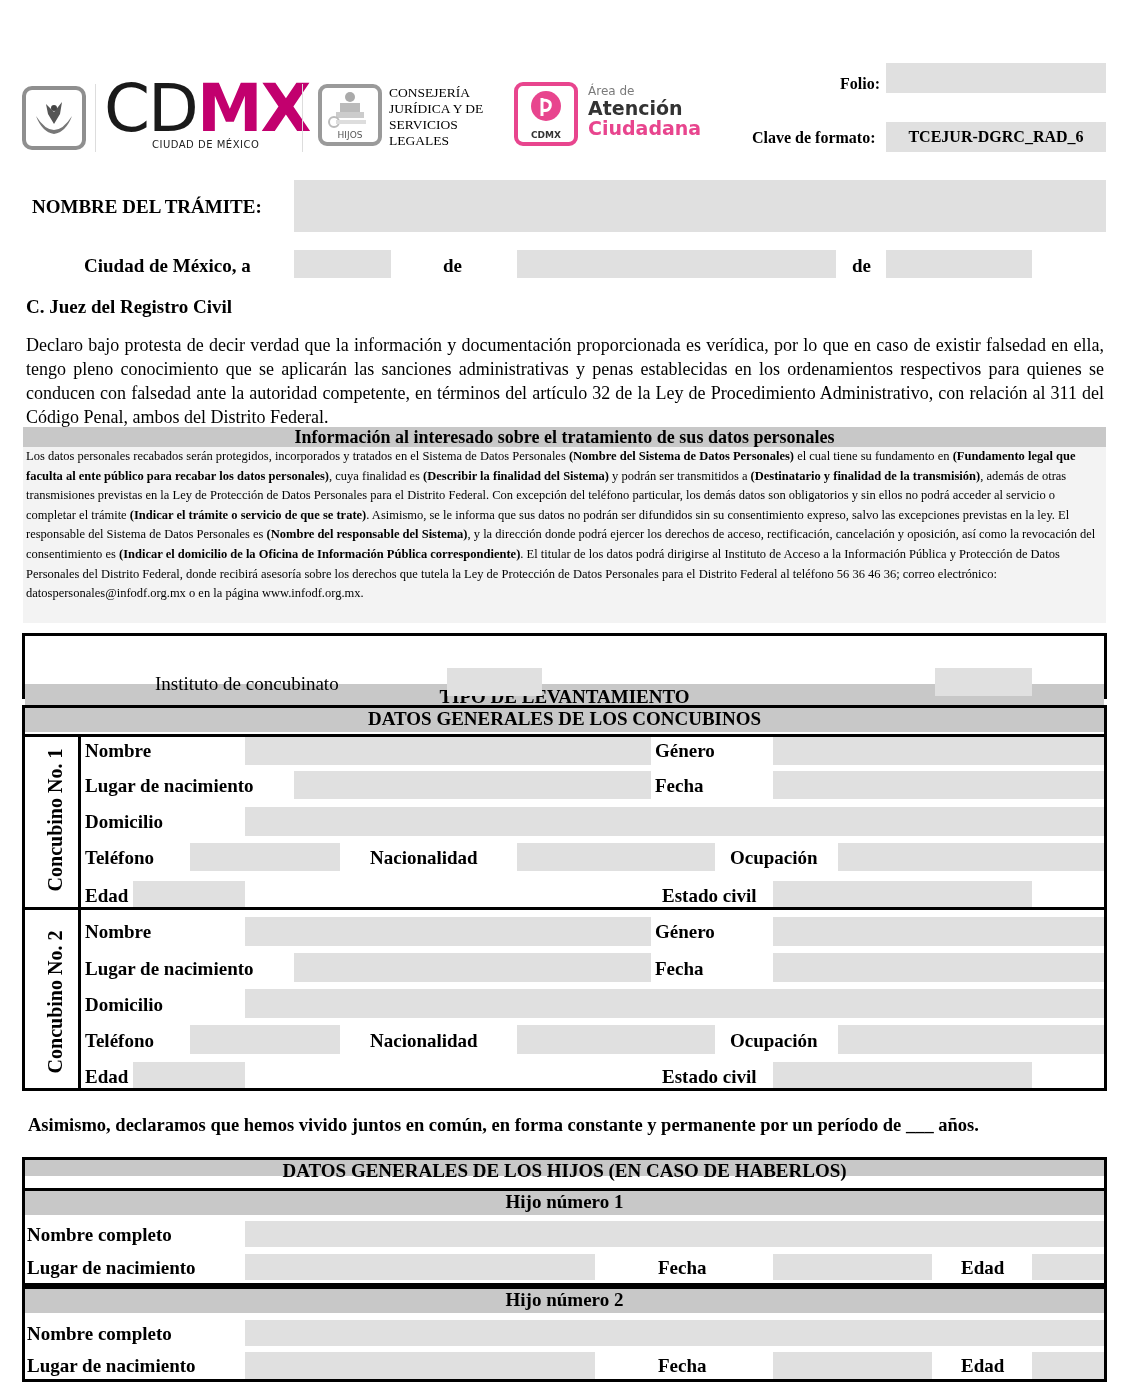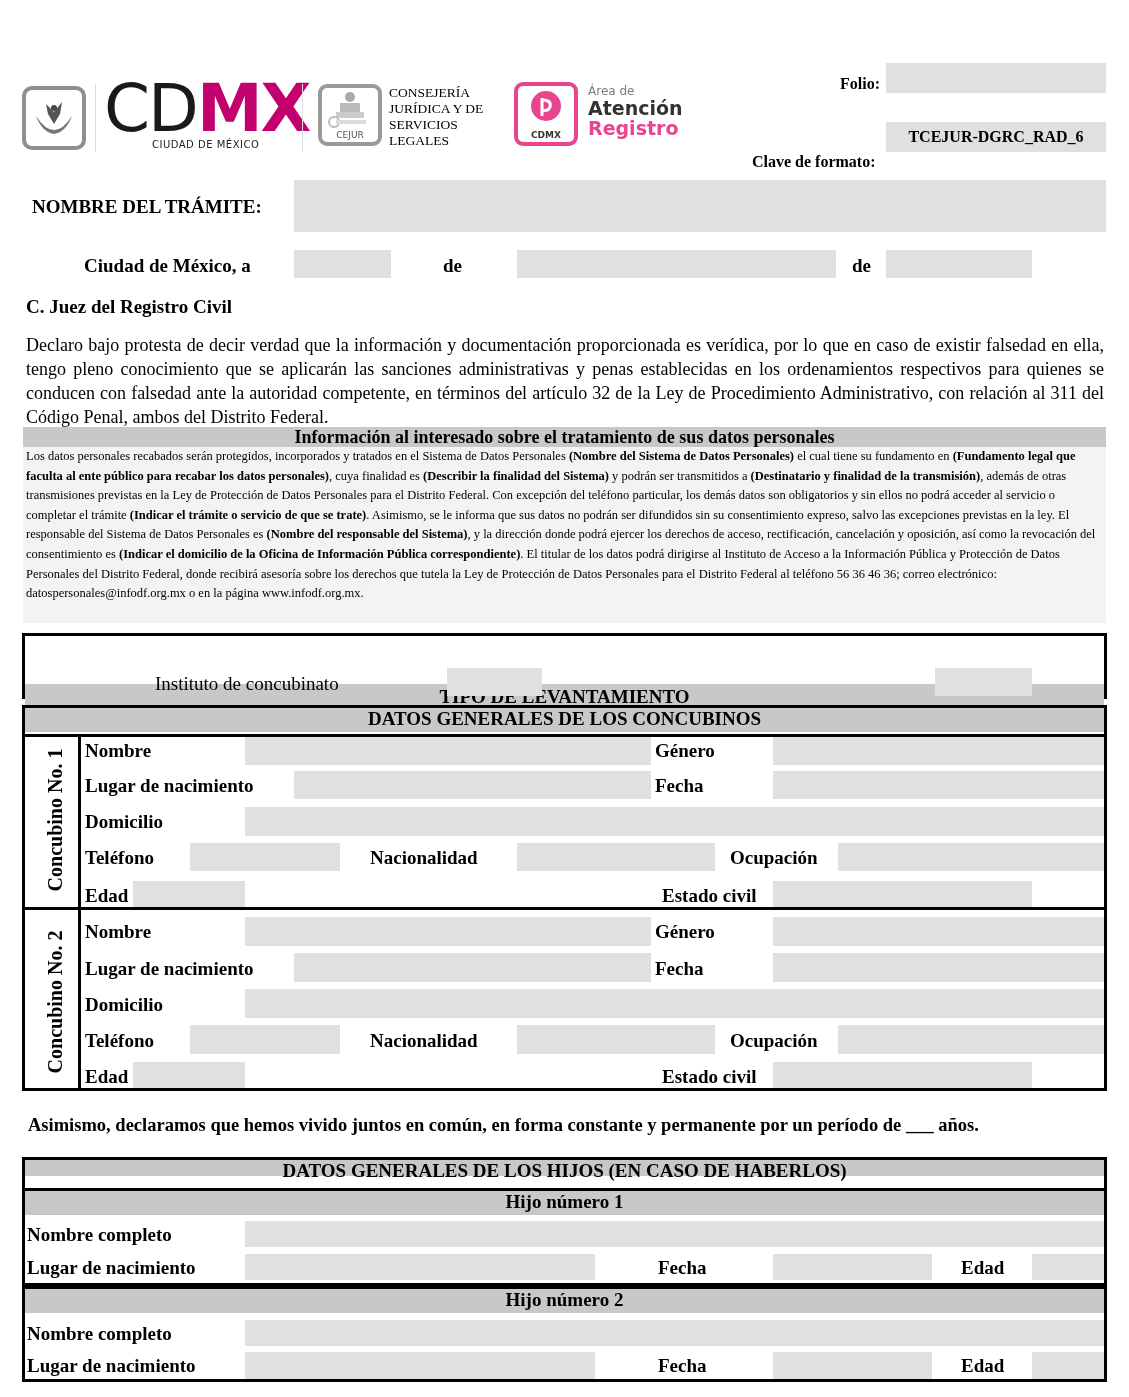--- a/index.html
+++ b/index.html
@@ -52,45 +52,45 @@
 <div class="abs vsep2"></div>
 
 <div class="abs cejur-box">
   <svg width="56" height="40" viewBox="0 0 56 40" style="position:absolute;left:0;top:2px">
     <circle cx="28" cy="7" r="5" fill="#aaa"></circle>
     <rect x="18" y="13" width="20" height="10" fill="#bbb"></rect>
     <rect x="14" y="22" width="28" height="6" fill="#ccc"></rect>
     <circle cx="12" cy="32" r="5" fill="none" stroke="#bbb" stroke-width="2"></circle>
     <rect x="14" y="30" width="30" height="4" fill="#ddd"></rect>
   </svg>
-  <div class="abs" style="left:0;right:0;bottom:2px;text-align:center;font-family:'DejaVu Sans',sans-serif;font-size:9px;color:#555;">CEJUR</div>
+  <div class="abs" style="left:0;right:0;bottom:2px;text-align:center;font-family:'DejaVu Sans',sans-serif;font-size:9px;color:#555;">HIJOS</div>
 </div>
 <div class="abs cejur-txt">
   <div>CONSEJERÍA</div>
   <div>JURÍDICA Y DE</div>
   <div>SERVICIOS</div>
   <div>LEGALES</div>
 </div>
 
 <div class="abs aac-box">
   <svg width="56" height="40" viewBox="0 0 56 40" style="position:absolute;left:0;top:2px">
     <circle cx="28" cy="18" r="15" fill="#e8458e"></circle>
     <path d="M24 10 L24 28 M24 12 Q34 12 32 19 Q30 24 24 22" stroke="#fff" stroke-width="3" fill="none"></path>
   </svg>
   <div class="abs" style="left:0;right:0;bottom:2px;text-align:center;font-family:'DejaVu Sans',sans-serif;font-size:9px;color:#333;font-weight:bold;">CDMX</div>
 </div>
 <div class="abs aac-title">
   <span class="a1">Área de</span>
   <span class="a2">Atención</span>
-  <span class="a3">Registro</span>
+  <span class="a3">Ciudadana</span>
 </div>
 
 <div class="lbl" style="left:840px;top:73px;font-size:16px;">Folio:</div>
 <div class="field" style="left:886px;top:63px;width:220px;height:30px;"></div>
-<div class="lbl" style="left:752px;top:127px;font-size:16px;margin-top:24px;">Clave de formato:</div>
+<div class="lbl" style="left:752px;top:127px;font-size:16px;">Clave de formato:</div>
 <div class="field" style="left:886px;top:122px;width:220px;height:30px;text-align:center;font-weight:bold;font-size:16px;line-height:30px;">TCEJUR-DGRC_RAD_6</div>
 
 <div class="lbl" style="left:32px;top:196px;">NOMBRE DEL TRÁMITE:</div>
 <div class="field" style="left:294px;top:180px;width:812px;height:52px;text-align:center;font-weight:bold;font-size:18.5px;line-height:25px;padding-top:2px;">
 </div>
 
 <div class="lbl" style="left:84px;top:255px;">Ciudad de México, a</div>
 <div class="field" style="left:294px;top:250px;width:97px;height:28px;"></div>
 <div class="lbl" style="left:443px;top:255px;">de</div>
 <div class="field" style="left:517px;top:250px;width:319px;height:28px;"></div>

